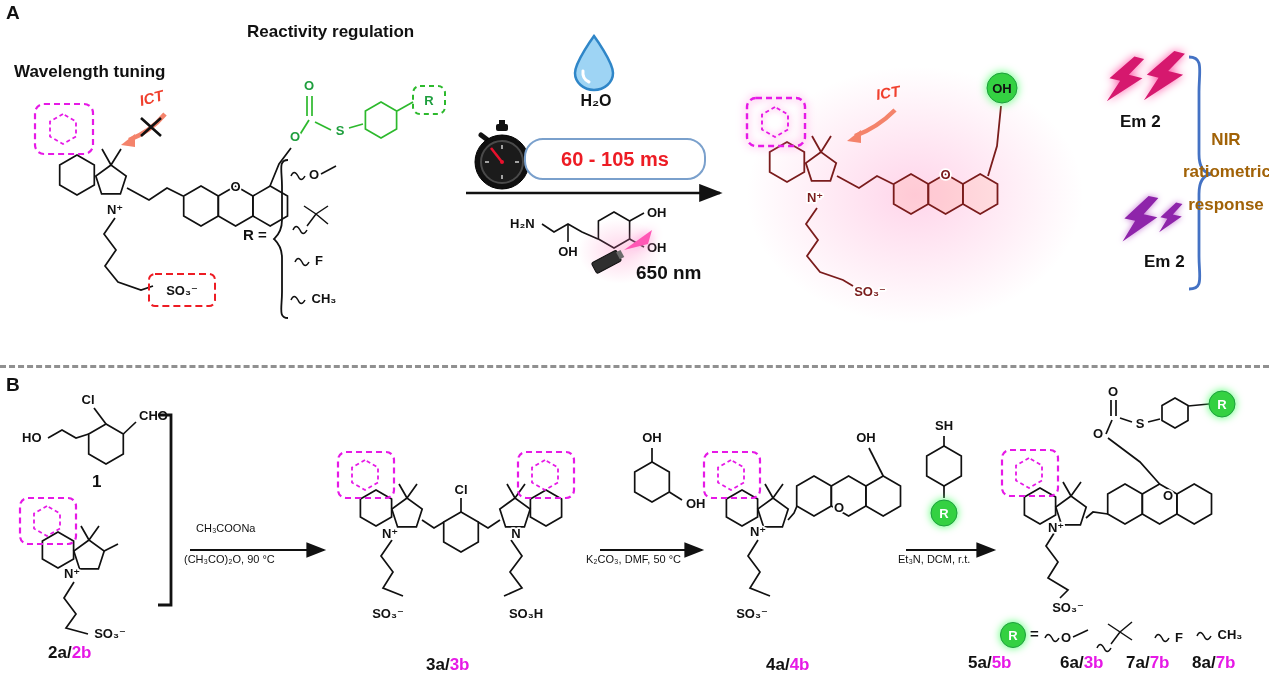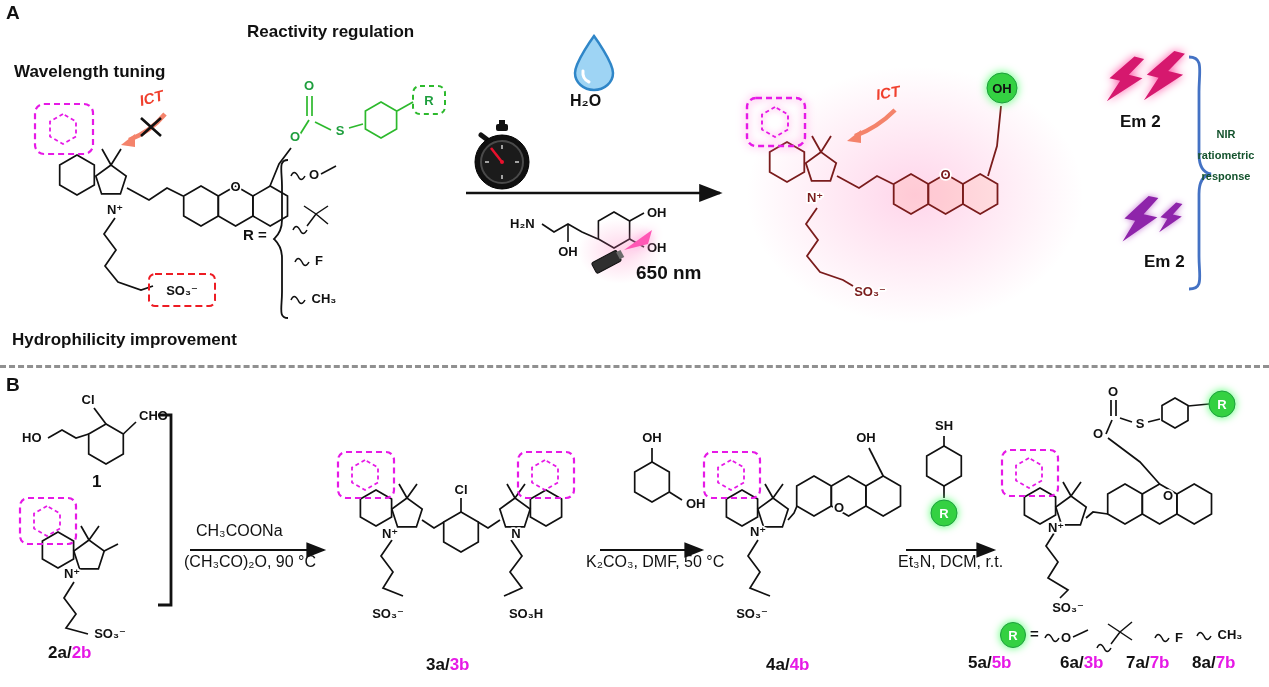--- a/index.html
+++ b/index.html
@@ -3,29 +3,29 @@
 <meta charset="utf-8">
 <style>
   html,body{margin:0;padding:0;background:#fff}
   .canvas{position:relative;width:1269px;height:687px;background:#fff;overflow:hidden;
           font-family:"Liberation Sans","DejaVu Sans",sans-serif;color:#111}
   .abs{position:absolute}
   svg{overflow:visible}
   .panel-letter{font-size:19px;font-weight:bold}
   .bold17{font-size:17px;font-weight:bold;white-space:nowrap}
   .bold15{font-size:15px;font-weight:bold;white-space:nowrap}
-  .reagent{font-size:16px;white-space:nowrap}
+  .reagent{font-size:11px;white-space:nowrap}
   .clabel{font-size:17px;font-weight:bold;white-space:nowrap}
   .clabel .b{color:#e619e6}
-  .h2o{font-size:16px;font-weight:bold;width:52px}
+  .h2o{font-size:16px;font-weight:bold;text-align:center;width:52px}
   .bubble{width:178px;height:38px;border:2px solid #7aa0cc;border-radius:19px;background:#fff;
           display:flex;align-items:center;justify-content:center}
   .bubble span{font-size:20px;font-weight:bold;color:#ed1c24;white-space:nowrap}
   .nm650{font-size:19px;font-weight:bold;white-space:nowrap}
-  .nir{width:86px;text-align:center;font-size:11px;font-weight:bold;color:#14532d;line-height:1.9}
+  .nir{width:86px;text-align:center;font-size:17px;font-weight:bold;color:#a16207;line-height:1.9}
   .nir span{display:block}
   .divider{width:1269px;border-top:3px dashed #909090}
   .glowpink{background:radial-gradient(ellipse at center,rgba(255,105,180,.28),rgba(255,105,180,0) 70%)}
   .atxt{font-size:13px;font-weight:bold;fill:#111;paint-order:stroke;stroke:#fff;stroke-width:3.5px;stroke-linejoin:round}
   .atxt.g{fill:#1e9e3e}
   .atxt.m{fill:#7a1c1c}
   .atxt.w{fill:#fff;stroke:none;font-size:13px}
   .atxt.k{stroke:none}
   .icttxt{font-size:15px;font-weight:bold;font-style:italic;fill:#f0402e}
 </style>
@@ -43,21 +43,20 @@
       <polygon id="hex18" points="0,-18 -15.6,-9 -15.6,9 0,18 15.6,9 15.6,-9"></polygon>
       <polygon id="hex15" points="0,-15 -13,-7.5 -13,7.5 0,15 13,7.5 13,-7.5"></polygon>
       <polygon id="pent16" points="0,-16 -15.2,-4.9 -9.4,12.9 9.4,12.9 15.2,-4.9"></polygon>
       <path id="bolt" d="M19,0 L0,27 L11,27 L3,50 L32,19 L18,19 L29,0 Z"></path>
     </defs>
   </svg>
 
   <div class="abs panel-letter" style="left:6px;top:2px">A</div>
   <div class="abs bold17" style="left:247px;top:22px">Reactivity regulation</div>
   <div class="abs bold17" style="left:14px;top:62px">Wavelength tuning</div>
-  <div class="abs bold17" style="left:12px;top:330px">Hydrophilicity improvement</div>
 
   <svg class="abs" style="left:15px;top:40px" width="445" height="302">
     <g fill="none" stroke="#111" stroke-width="1.7">
       <use href="#hex20" transform="translate(62,135)"></use>
       <use href="#pent16" transform="translate(96,141)"></use>
       <path d="M96,125 L87,109 M96,125 L106,109"></path>
       <polyline points="112,148 134,160 152,148 168,156"></polyline>
       <use href="#hex20" transform="translate(186,166)"></use>
       <use href="#hex20" transform="translate(220.6,166)"></use>
       <use href="#hex20" transform="translate(255.2,166)"></use>
@@ -121,20 +120,23 @@
     <circle cx="36" cy="44" r="21" fill="#1b1b1b" stroke="#4a4a4a" stroke-width="2"></circle>
     <path d="M36,27 v4 M36,57 v4 M19,44 h4 M49,44 h4" stroke="#cfcfcf" stroke-width="1.5"></path>
     <path d="M36,44 L25,30" stroke="#e8112d" stroke-width="2.5"></path>
     <circle cx="36" cy="44" r="2" fill="#e8112d"></circle>
   </svg>
   <svg class="abs" style="left:566px;top:34px" width="56" height="58">
     <path d="M28,2 C28,2 9,28 9,39 a19,17 0 0 0 38,0 C47,28 28,2 28,2 Z" fill="#9ed4f4" stroke="#2f86c8" stroke-width="2.5"></path>
     <path d="M17,37 q-1,8 6,11" stroke="#fff" stroke-width="3" fill="none" stroke-linecap="round"></path>
   </svg>
   <div class="abs h2o" style="left:570px;top:92px">H₂O</div>
+  <div class="abs bubble" style="left:524px;top:138px">
+    <span>60 - 105 ms</span>
+  </div>
   <svg class="abs" style="left:464px;top:182px" width="268" height="22">
     <line x1="2" y1="11" x2="256" y2="11" stroke="#111" stroke-width="2.6" marker-end="url(#ah)"></line>
   </svg>
 
   <svg class="abs" style="left:506px;top:198px" width="215" height="78">
     <text class="atxt" x="4" y="30">H₂N</text>
     <g fill="none" stroke="#111" stroke-width="1.6">
       <polyline points="36,26 48,34 62,26 76,34 92,41"></polyline>
       <use href="#hex18" transform="translate(108,32)"></use>
       <path d="M62,26 L62,44"></path>

